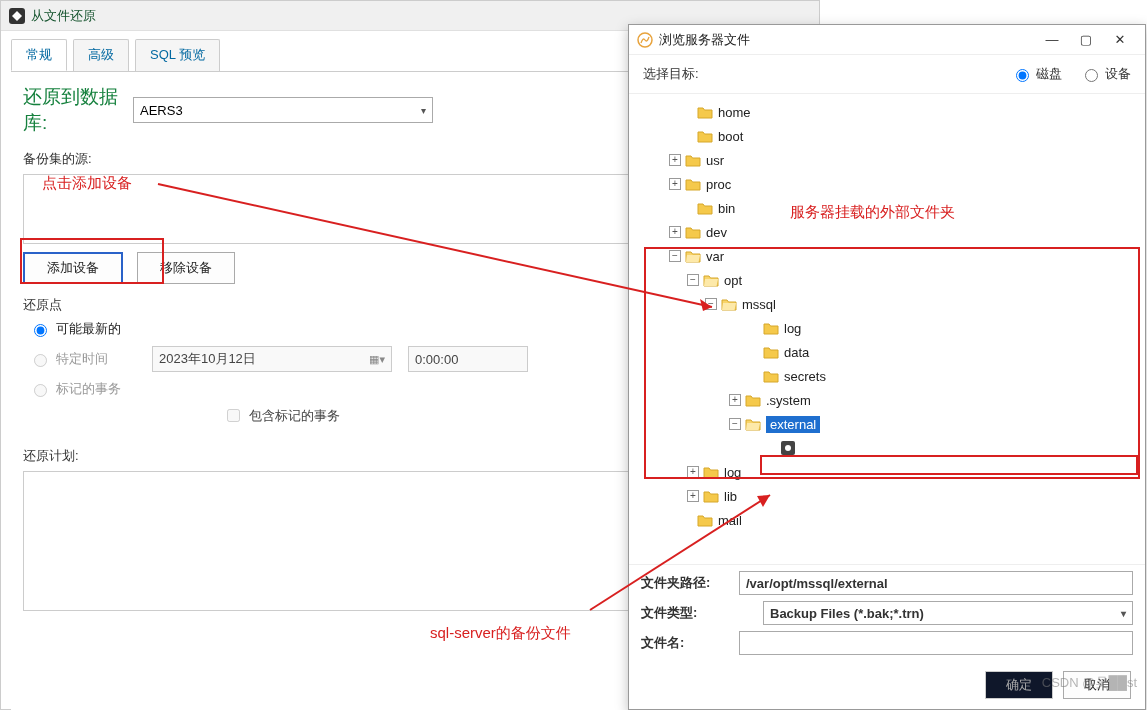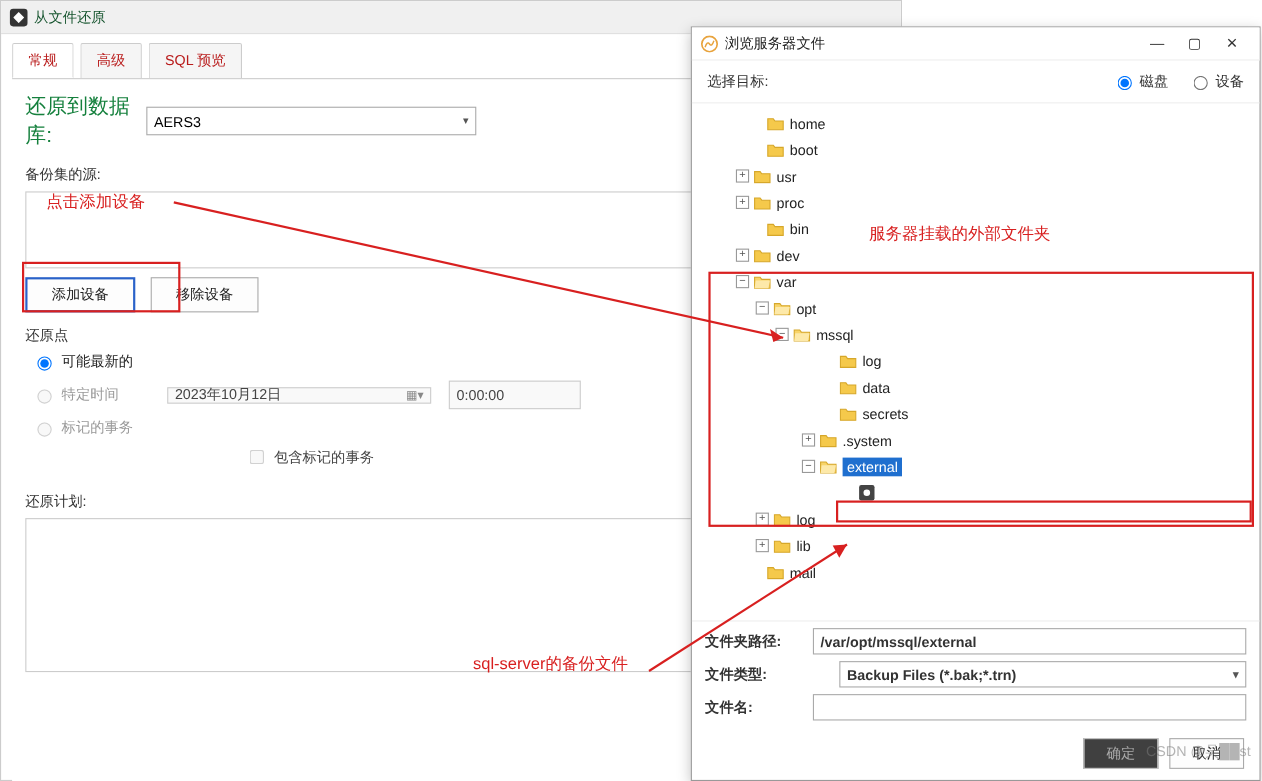--- a/index.html
+++ b/index.html
@@ -7,40 +7,40 @@
 
 
 .main-window { position: absolute; left: 0; top: 0; width: 820px; height: 710px; background: #fff; border: 1px solid #ccc; }
 .main-titlebar { height: 30px; background: #f0f0f0; display: flex; align-items: center; padding: 0 8px; border-bottom: 1px solid #e0e0e0; }
 .main-titlebar .app-icon { width: 16px; height: 16px; background: #333; border-radius: 3px; margin-right: 6px; display:flex; align-items:center; justify-content:center;}
 .main-titlebar .app-icon svg { width:10px; height:10px; fill:#fff;}
 .main-titlebar .title-text { color: #14532d; font-size: 13px; }
 .titlebar-spacer { flex: 1; }
 
 .tab-bar { display: flex; padding: 8px 10px 0 10px; gap: 6px; }
-.tab { padding: 6px 14px; background: #f5f5f5; border: 1px solid #ccc; border-bottom: none; cursor: pointer; border-radius: 2px 2px 0 0; color:#b91c1c;}
+.tab { padding: 6px 14px; background: #f5f5f5; border: 1px solid #ccc; border-bottom: none; cursor: pointer; border-radius: 2px 2px 0 0; color:#0369a1;}
 .tab.active { background: #fff; border-bottom: 1px solid #fff; position: relative; z-index: 2; }
 .tab-panel { border-top: 1px solid #ccc; margin: 0 10px 10px 10px; padding: 12px; background: #fff; position: relative; height: 640px; }
 
 .form-row { display: flex; align-items: center; margin-bottom: 14px; }
 .form-label { width: 110px; color: #15803d; font-size: 19px; }
 .dropdown { flex: 0 0 300px; height: 26px; border: 1px solid #aaa; display: flex; align-items: center; padding: 0 6px; justify-content: space-between; cursor: pointer; background:#fff;}
 .dropdown .chev { font-size: 10px; color: #555; }
 
 .section-label { margin: 4px 0 6px 0; color:#333; font-size:13px;}
 
 .device-list { border: 1px solid #ccc; height: 70px; margin-bottom: 8px; background:#fff;}
 .button-row { display: flex; gap: 14px; margin-bottom: 12px; }
 .btn { padding: 5px 22px; background: #fdfdfd; border: 1px solid #aaa; cursor: pointer; color:#222; font-size:13px;}
 .btn.primary-highlight { border: 2px solid #2a62c9; }
 
 .sub-title { margin: 6px 0 4px 0; color:#333; font-size:13px;}
 .radio-row { display: flex; align-items: center; margin: 6px 0 8px 6px; gap: 6px; color:#222; }
 .radio-row.disabled { color: #999; }
-.input-date { width: 240px; height: 15px; border: 1px solid #ccc; display: flex; align-items: center; justify-content: space-between; padding: 0 6px; color:#444; background:#f9f9f9;}
+.input-date { width: 240px; height: 26px; border: 1px solid #ccc; display: flex; align-items: center; justify-content: space-between; padding: 0 6px; color:#444; background:#f9f9f9;}
 .input-time { width: 120px; height: 26px; border: 1px solid #ccc; display: flex; align-items: center; padding: 0 6px; margin-left: 10px; color:#444; background:#f9f9f9;}
 .checkbox-row { display:flex; align-items:center; margin: 6px 0 6px 200px; gap:6px; color:#444;}
 
 .plan-list { border: 1px solid #ccc; height: 140px; margin-top: 6px; background:#fff;}
 
 
 .browse-dialog { position: absolute; left: 628px; top: 24px; width: 518px; height: 686px; background: #fff; border: 1px solid #999; box-shadow: 0 4px 12px rgba(0,0,0,0.25); z-index: 10; }
 .browse-titlebar { height: 30px; display: flex; align-items: center; padding: 0 8px; background: #fff; border-bottom: 1px solid #eee; }
 .browse-titlebar .dlg-icon { width:16px; height:16px; margin-right:6px; }
 .browse-titlebar .dlg-icon svg { width:16px; height:16px;}
@@ -71,21 +71,21 @@
 .indent-6 { padding-left: 132px; }
 
 .bottom-form { padding: 6px 12px 4px 12px; border-top: 1px solid #eee; font-weight: bold; }
 .bf-row { display:flex; align-items:center; margin-bottom:6px; gap:8px;}
 .bf-label { width: 90px; color:#333; font-size:13px;}
 .bf-input { flex:1; height: 24px; border:1px solid #aaa; padding: 0 6px; display:flex; align-items:center; color:#333; background:#fff;}
 .bf-select { flex:1; height: 24px; border:1px solid #aaa; padding: 0 6px; display:flex; align-items:center; justify-content:space-between; color:#333; background:#fff; cursor:pointer;margin-left:24px;}
 
 .dlg-buttons { display:flex; justify-content:flex-end; gap:10px; padding: 6px 14px 10px 0;}
 .dlg-buttons .btn { padding: 4px 20px; }
-.dlg-buttons .btn.disabled { color:#aaa; border-color:#ccc; background:#404040;}
+.dlg-buttons .btn.disabled { color:#aaa; border-color:#ccc; background:#0f172a;}
 
 .watermark { position:absolute; right: 10px; bottom: 18px; color: rgba(120,120,120,0.55); font-size: 13px; z-index: 30; pointer-events:none;}
 
 
 .ann { position: absolute; z-index: 25; pointer-events: none; }
 .ann.box { border: 2px solid #d82020; }
 .ann.text { color: #d82020; font-size: 15px; font-weight: 400; }
 .svg-overlay { position:absolute; left:0; top:0; width:1147px; height:710px; z-index:24; pointer-events:none;}
 </style>
 </head>
@@ -391,15 +391,15 @@
   <polygon points="770,495 757,496 763,507" fill="#d82020"></polygon>
 </svg>
 
 <div class="ann text" style="left:42px; top:174px;">点击添加设备</div>
 <div class="ann box" style="left:20px; top:238px; width:144px; height:46px;"></div>
 
 <div class="ann text" style="left:790px; top:203px;">服务器挂载的外部文件夹</div>
 <div class="ann box" style="left:644px; top:247px; width:496px; height:232px;"></div>
 <div class="ann box" style="left:760px; top:455px; width:378px; height:20px;"></div>
 
-<div class="ann text" style="left:430px; top:594px;">sql-server的备份文件</div>
+<div class="ann text" style="left:430px; top:624px;">sql-server的备份文件</div>
 
 <div class="watermark">CSDN @吴██st</div>
 
 </body></html>

